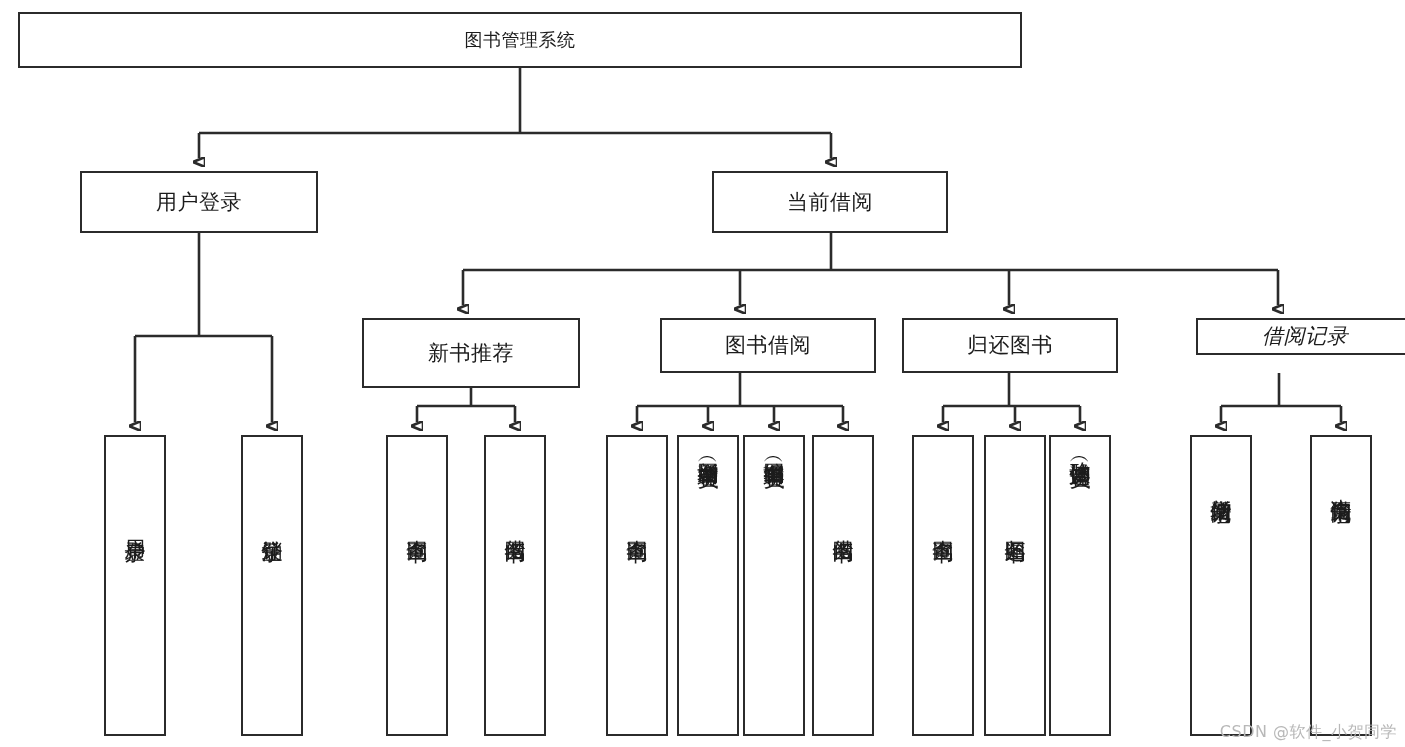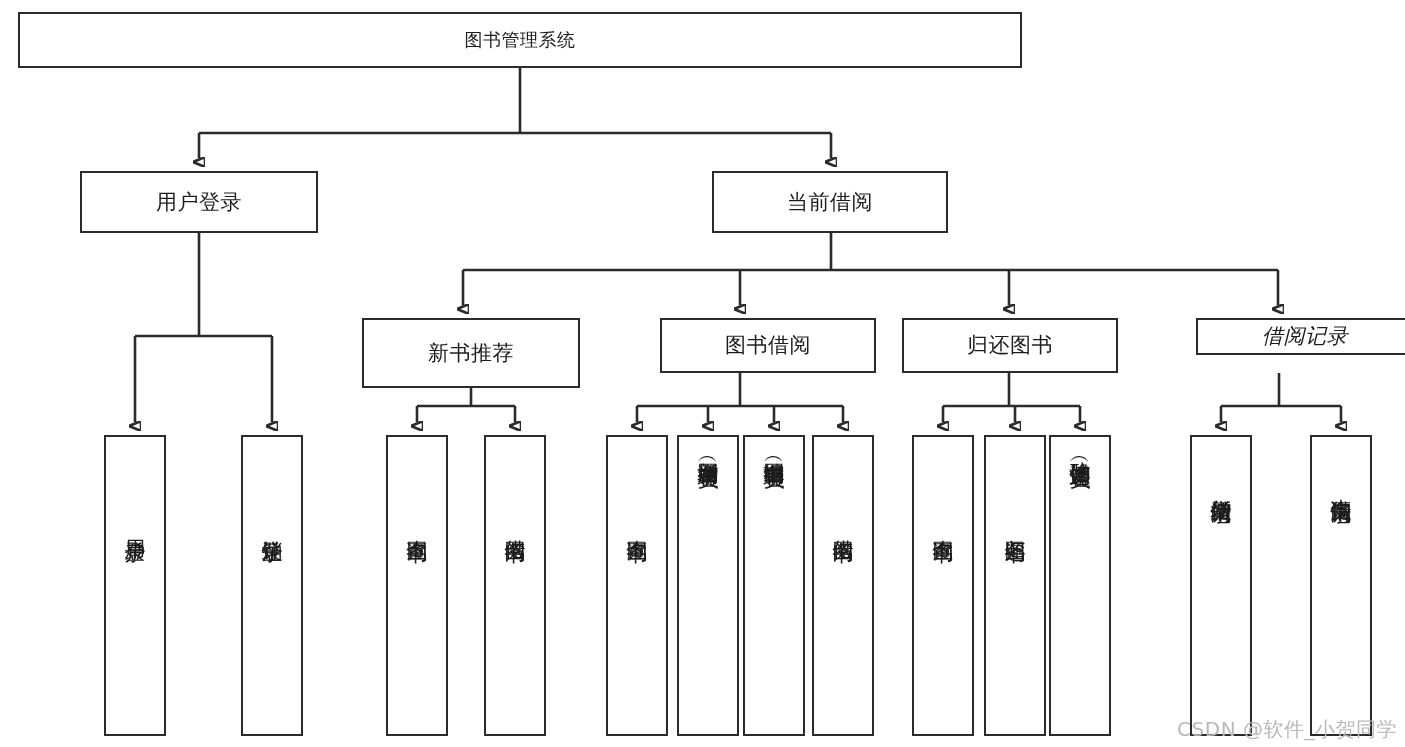--- a/index.html
+++ b/index.html
@@ -63,21 +63,21 @@
     stroke-width: 2.6;
     fill: none;
   }
   .arrowhead {
     fill: #2b2b2b;
   }
   #watermark {
     position: absolute;
     right: 8px;
     bottom: 4px;
-    font-size: 20px;
+    font-size: 16px;
     color: #b8b8b8;
     letter-spacing: 0.5px;
     white-space: nowrap;
   }
 </style>
 </head>
 <body>
 
 <div id="canvas">
 

